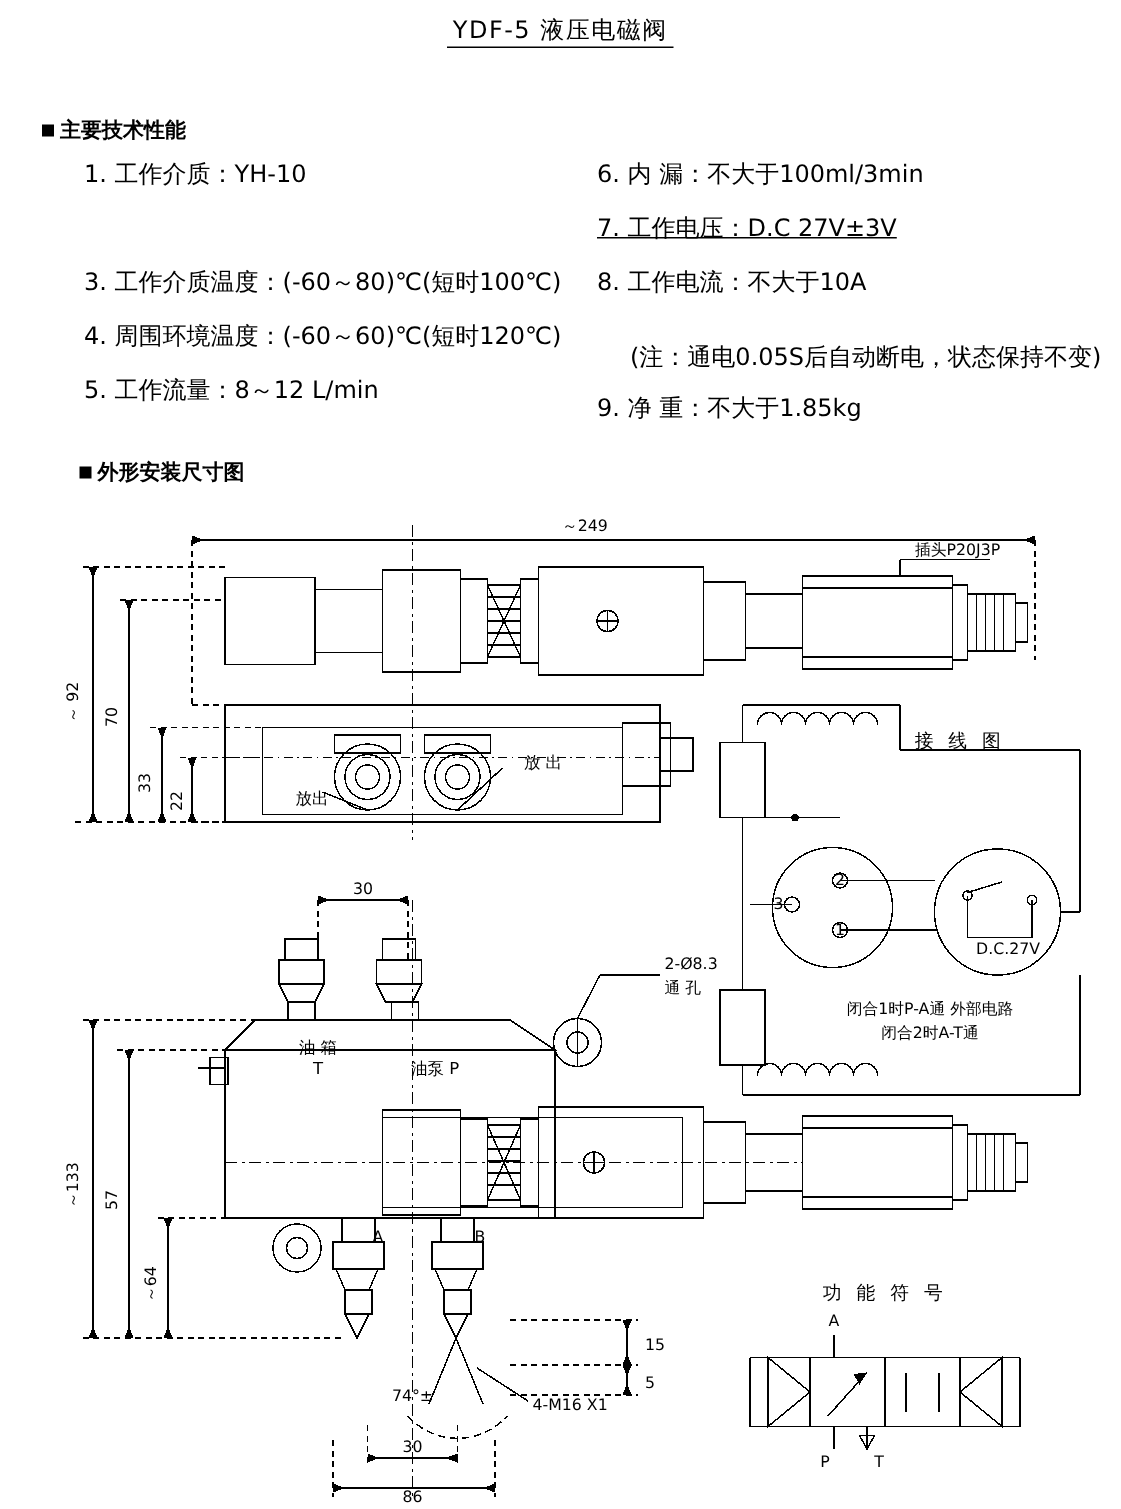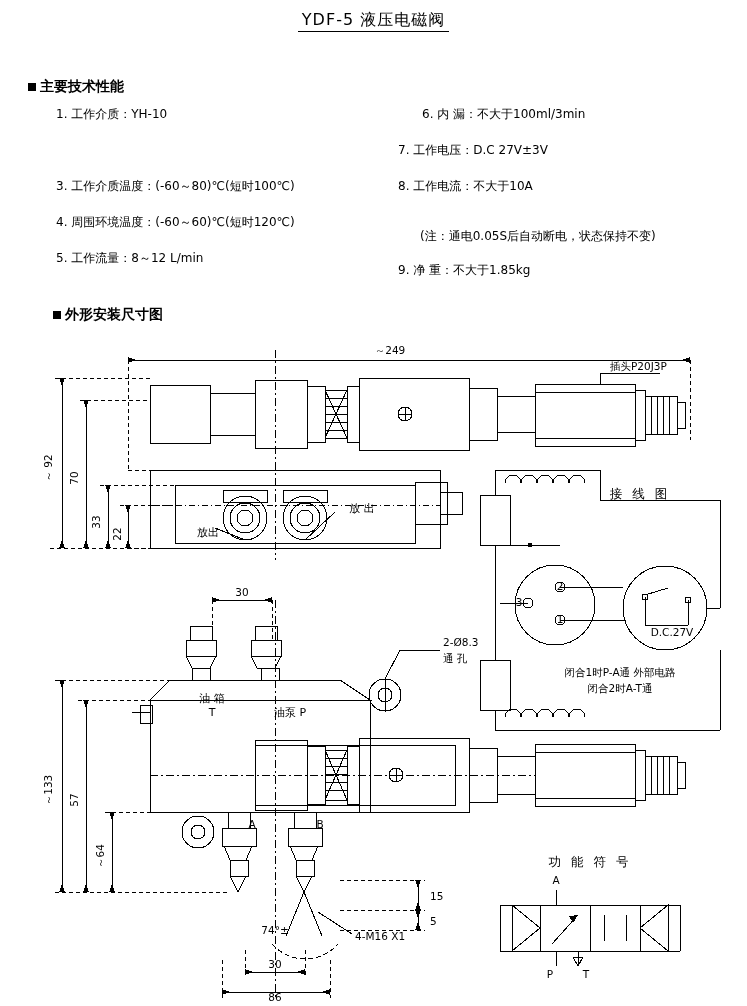--- a/index.html
+++ b/index.html
@@ -18,21 +18,21 @@
     position:absolute;left:0;top:10px;width:747px;
     text-align:center;font-size:16px;letter-spacing:1px;
   }
   .title span{border-bottom:1px solid #000;padding:0 4px 2px 4px;}
 
   
   .sec-head{position:absolute;font-size:14px;font-weight:bold;}
   .sec-head .mark{display:inline-block;width:8px;height:8px;background:#000;margin-right:4px;}
 
   
-  .spec{position:absolute;font-size:12px;white-space:nowrap;}
+  .spec{position:absolute;font-size:16px;white-space:nowrap;}
 
   
   svg{position:absolute;left:0;top:0;}
   .lbl{font-family:"DejaVu Sans","Liberation Sans",sans-serif;font-size:10.5px;}
   .lbl-cn{font-family:"DejaVu Sans","Liberation Sans",sans-serif;font-size:11px;}
   .lbl-big{font-family:"DejaVu Sans","Liberation Sans",sans-serif;font-size:12.5px;letter-spacing:3px;}
 </style>
 </head>
 <body>
 
@@ -44,22 +44,22 @@
 
   <div class="sec-head" style="left:28px;top:78px;">
     <span class="mark"></span><span>主要技术性能</span>
   </div>
 
   <div class="spec" style="left:56px;top:106px;"><span>1. 工作介质：YH-10</span></div>
   <div class="spec" style="left:56px;top:178px;"><span>3. 工作介质温度：(-60～80)℃(短时100℃)</span></div>
   <div class="spec" style="left:56px;top:214px;"><span>4. 周围环境温度：(-60～60)℃(短时120℃)</span></div>
   <div class="spec" style="left:56px;top:250px;"><span>5. 工作流量：8～12 L/min</span></div>
 
-  <div class="spec" style="left:398px;top:106px;margin-left:24px;"><span>6. 内    漏：不大于100ml/3min</span></div>
-  <div class="spec" style="left:398px;top:142px;"><span>7. 工作电压：D.C 27V±3V</span></div>
+  <div class="spec" style="left:398px;top:106px;"><span>6. 内    漏：不大于100ml/3min</span></div>
+  <div class="spec" style="left:398px;top:142px;text-decoration:underline;"><span>7. 工作电压：D.C 27V±3V</span></div>
   <div class="spec" style="left:398px;top:178px;"><span>8. 工作电流：不大于10A</span></div>
   <div class="spec" style="left:420px;top:228px;"><span>(注：通电0.05S后自动断电，状态保持不变)</span></div>
   <div class="spec" style="left:398px;top:250px;margin-top:12px;"><span>9. 净    重：不大于1.85kg</span></div>
 
   <div class="sec-head" style="left:28px;top:306px;margin-left:25px;">
     <span class="mark"></span><span>外形安装尺寸图</span>
   </div>
 
   <svg width="747" height="1006" viewBox="0 0 747 1006">
     <g fill="none" stroke="#000" stroke-width="1" shape-rendering="crispEdges">

